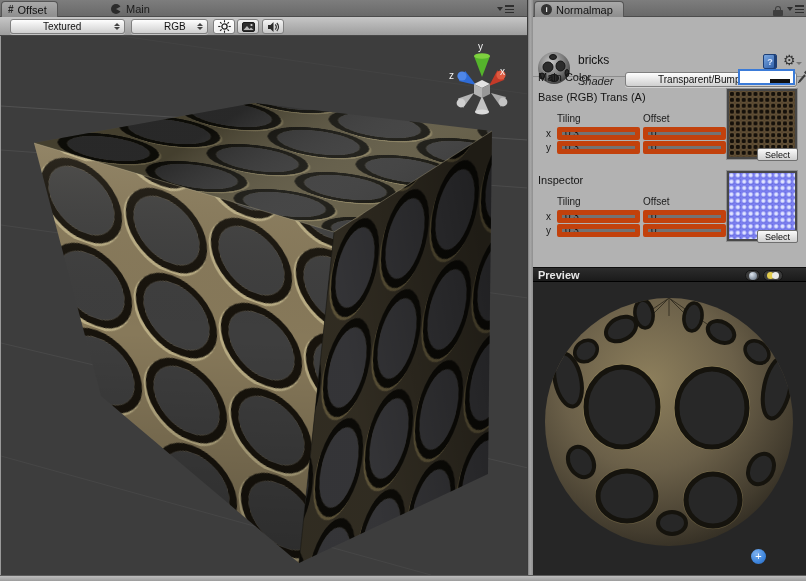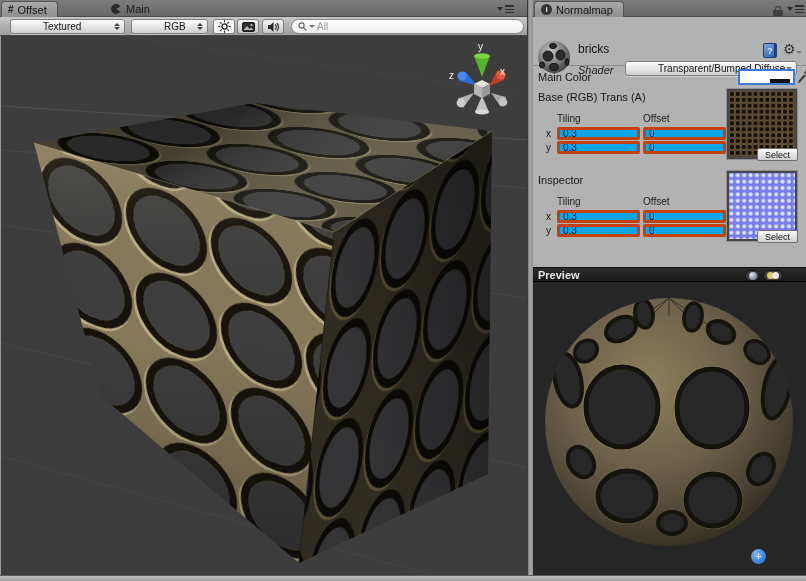--- a/index.html
+++ b/index.html
@@ -49,21 +49,21 @@
                  display:flex; align-items:center; padding:0 6px; gap:2px; }
   #search-pill input { border:none; outline:none; background:transparent; font-size:10px; color:#333; width:180px; }
   #search-pill input::placeholder { color:#9a9a9a; }
   .mini-tri { width:0; height:0; border-left:3px solid transparent; border-right:3px solid transparent; border-top:3px solid #777; }
 
   
   #viewport { left:0; top:36px; width:527px; height:539px; background:#3d3d3d;
               border-left:1px solid #9a9a9a; overflow:hidden; }
 
   
-  .ins-header { left:0; top:17px; width:273px; height:49px; background:#b2b2b2; border-bottom:1px solid #8c8c8c; }
+  .ins-header { left:0; top:28px; width:273px; height:49px; background:#b2b2b2; border-bottom:1px solid #8c8c8c; }
   #mat-name { left:45px; top:25px; font-size:12px; color:#111; }
   #shader-label { left:45px; top:47px; font-size:11px; color:#222;font-style:italic; }
   #shader-dd { left:92px; top:44px; width:172px; }
   .help-book { left:230px; top:26px; width:14px; height:15px; background:linear-gradient(140deg,#7aa7e0,#2d5da8);
                border:1px solid #1d3f77; border-radius:2px; color:#dce9ff; font-size:9px; font-weight:bold;
                display:flex; align-items:center; justify-content:center; box-shadow:-2px 0 0 #1d3f77 inset; }
   .gear { left:250px; top:24px; font-size:14px; color:#333; line-height:16px; }
   .gear-caret { left:263px; top:34px; }
   .ball-icon { left:4px; top:23px; }
 
@@ -75,21 +75,21 @@
   .thumb { width:70px; height:70px; border:2px solid #474747; outline:1px solid #8f8f8f; }
   .thumb.bricks { background-color:#57462f;
       background-image:radial-gradient(circle at 50% 50%, #15100a 0 1.9px, rgba(0,0,0,0) 2.6px),
                        radial-gradient(circle at 50% 50%, #6b583c 0 2.6px, rgba(0,0,0,0) 3.2px);
       background-size:5.9px 5.9px; }
   .thumb.normal { background-color:#7b7ff0;
       background-image:radial-gradient(circle at 38% 35%, #e0e4ff 0 1.2px, #9aa0f8 2.2px, #5d61da 3.1px, rgba(0,0,0,0) 3.4px);
       background-size:6.4px 6.4px; }
   .select-btn { width:41px; height:13px; font-size:9px; color:#111; background:linear-gradient(#fafafa,#cfcfcf);
                 border:1px solid #6f6f6f; border-radius:2px; display:flex; align-items:center; justify-content:center; }
-  .field { height:13px; background:#0ea5e9; border:3px solid #c2410c; border-radius:2px;
+  .field { height:13px; background:#737373; border:5px solid #c2410c; border-radius:2px;
            font-size:10px; color:#111; padding:0 3px; width:83px; }
   .colhead { font-size:10px; color:#1a1a1a; }
   .rowlbl { font-size:10px; color:#1a1a1a; }
 
   
   #preview-bar { left:0; top:267px; width:273px; height:15px; background:linear-gradient(#2c2c2c,#1a1a1a);
                  border-top:1px solid #0e0e0e; border-bottom:1px solid #000; }
   #preview-title { left:5px; top:1px; font-size:11px; font-weight:bold; color:#e6e6e6;text-align:center; }
   .pv-btn { position:absolute; top:2px; height:11px; background:#3c3c3c; border:1px solid #141414; border-radius:6px;
             display:flex; align-items:center; justify-content:center; gap:0; }
@@ -171,28 +171,20 @@
           <path d="M1.5,8 L5,4 L7.5,7 L9,5.5 L11.5,8 Z" fill="#b9b9b9"></path>
           <circle cx="9.5" cy="3" r="1.1" fill="#d8d8d8"></circle>
         </svg>
       </div>
       <div class="tbtn" style="left:262px;">
         <svg width="13" height="12">
           <polygon points="1,4 3.5,4 6.5,1 6.5,11 3.5,8 1,8" fill="#2a2a2a"></polygon>
           <path d="M8.2,3.5 A3.3,3.3 0 0 1 8.2,8.5" fill="none" stroke="#2a2a2a" stroke-width="1.1"></path>
           <path d="M9.8,2 A5.5,5.5 0 0 1 9.8,10" fill="none" stroke="#2a2a2a" stroke-width="1.1"></path>
         </svg>
-      </div>
-      <div id="search-pill">
-        <svg width="9" height="9">
-          <circle cx="3.5" cy="3.5" r="2.6" fill="none" stroke="#666" stroke-width="1.2"></circle>
-          <line x1="5.6" y1="5.6" x2="8.4" y2="8.4" stroke="#666" stroke-width="1.3"></line>
-        </svg>
-        <span class="mini-tri"></span>
-        <input type="text" placeholder="All" style="">
       </div>
     </div>
 
     <div id="viewport" class="abs">
       <svg width="527" height="539" viewBox="0 0 527 539">
         <defs>
           <pattern id="pL" width="100" height="100" patternUnits="userSpaceOnUse" patternTransform="matrix(0.85 0.30 0.10 0.85 33 107)">
             <rect width="100" height="100" fill="#87795a"></rect>
             <circle cx="48" cy="53" r="46" fill="none" stroke="#d6c99c" stroke-width="5" opacity="0.65"></circle>
             <circle cx="50" cy="50" r="43" fill="none" stroke="#17130c" stroke-width="9"></circle>

